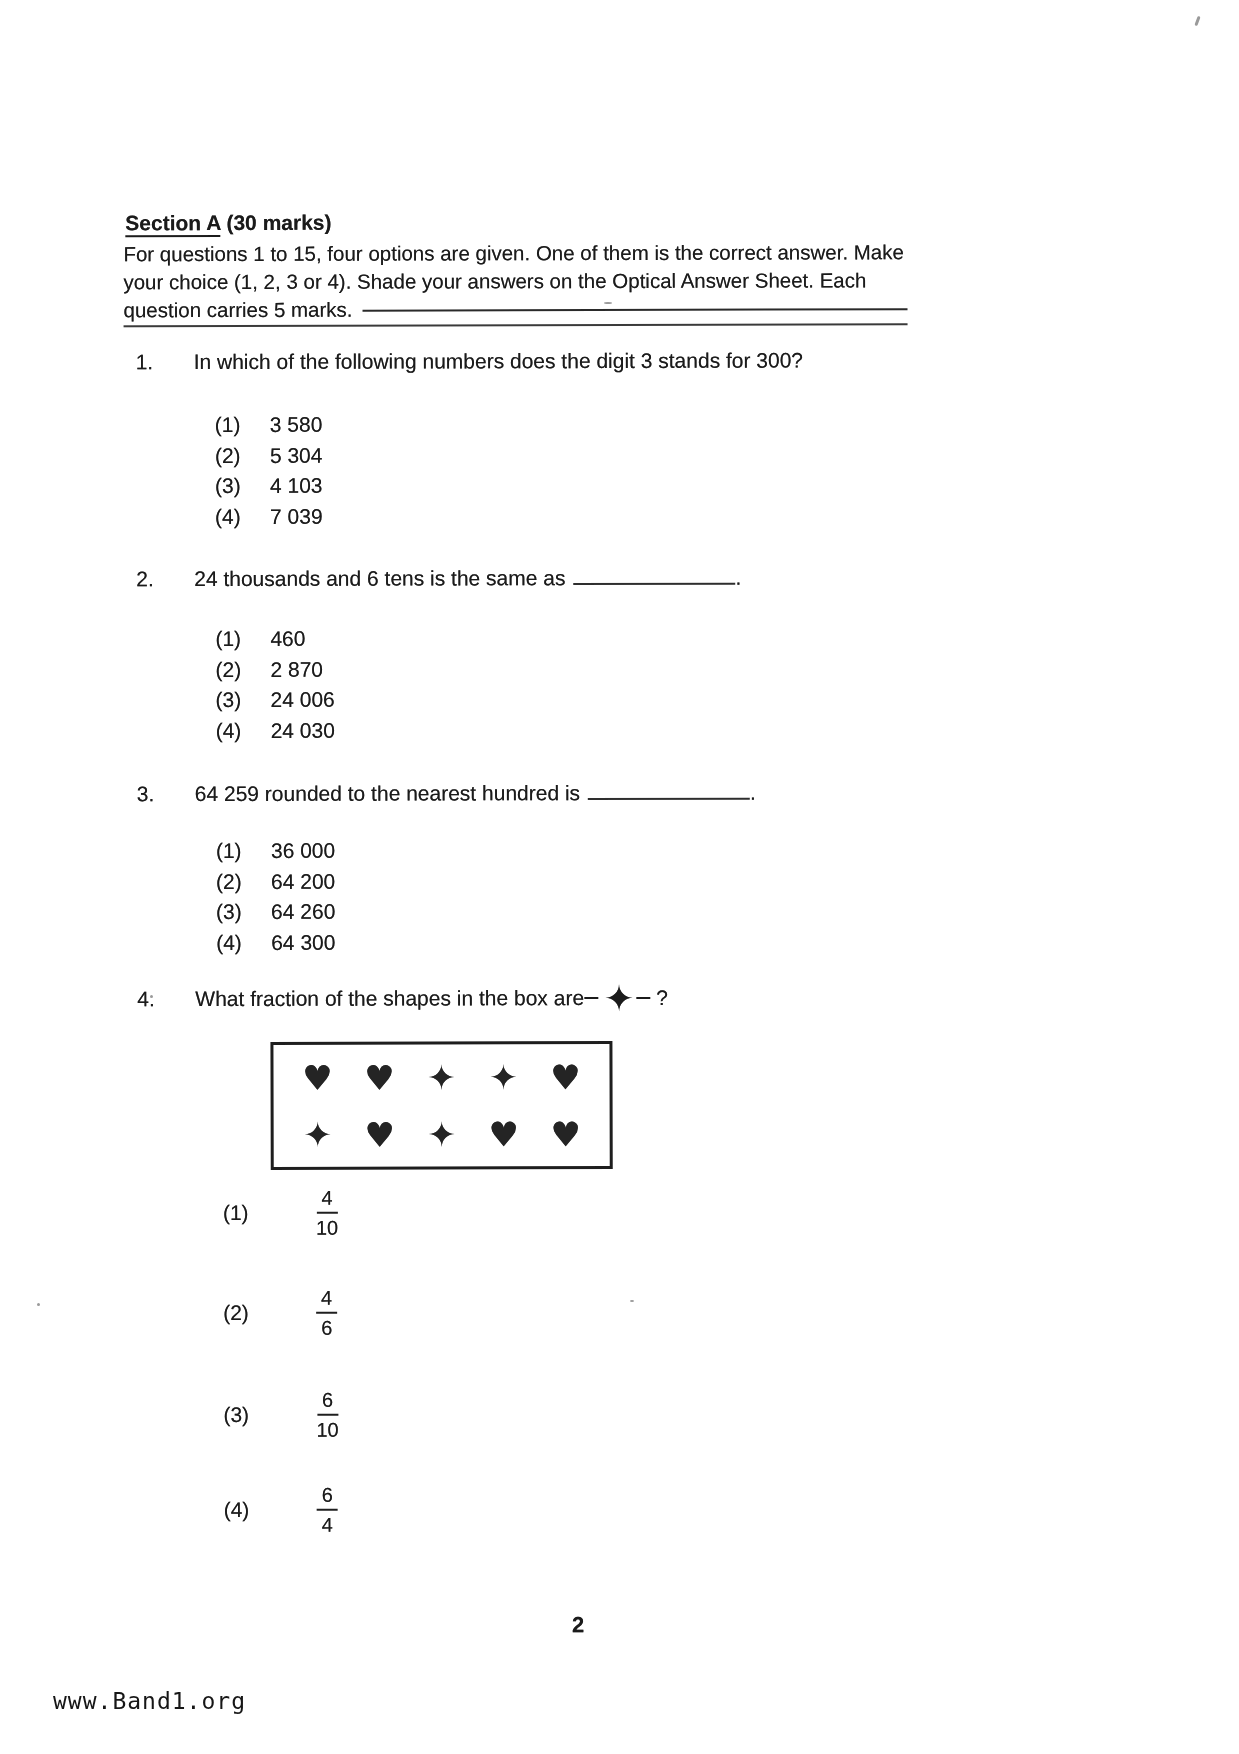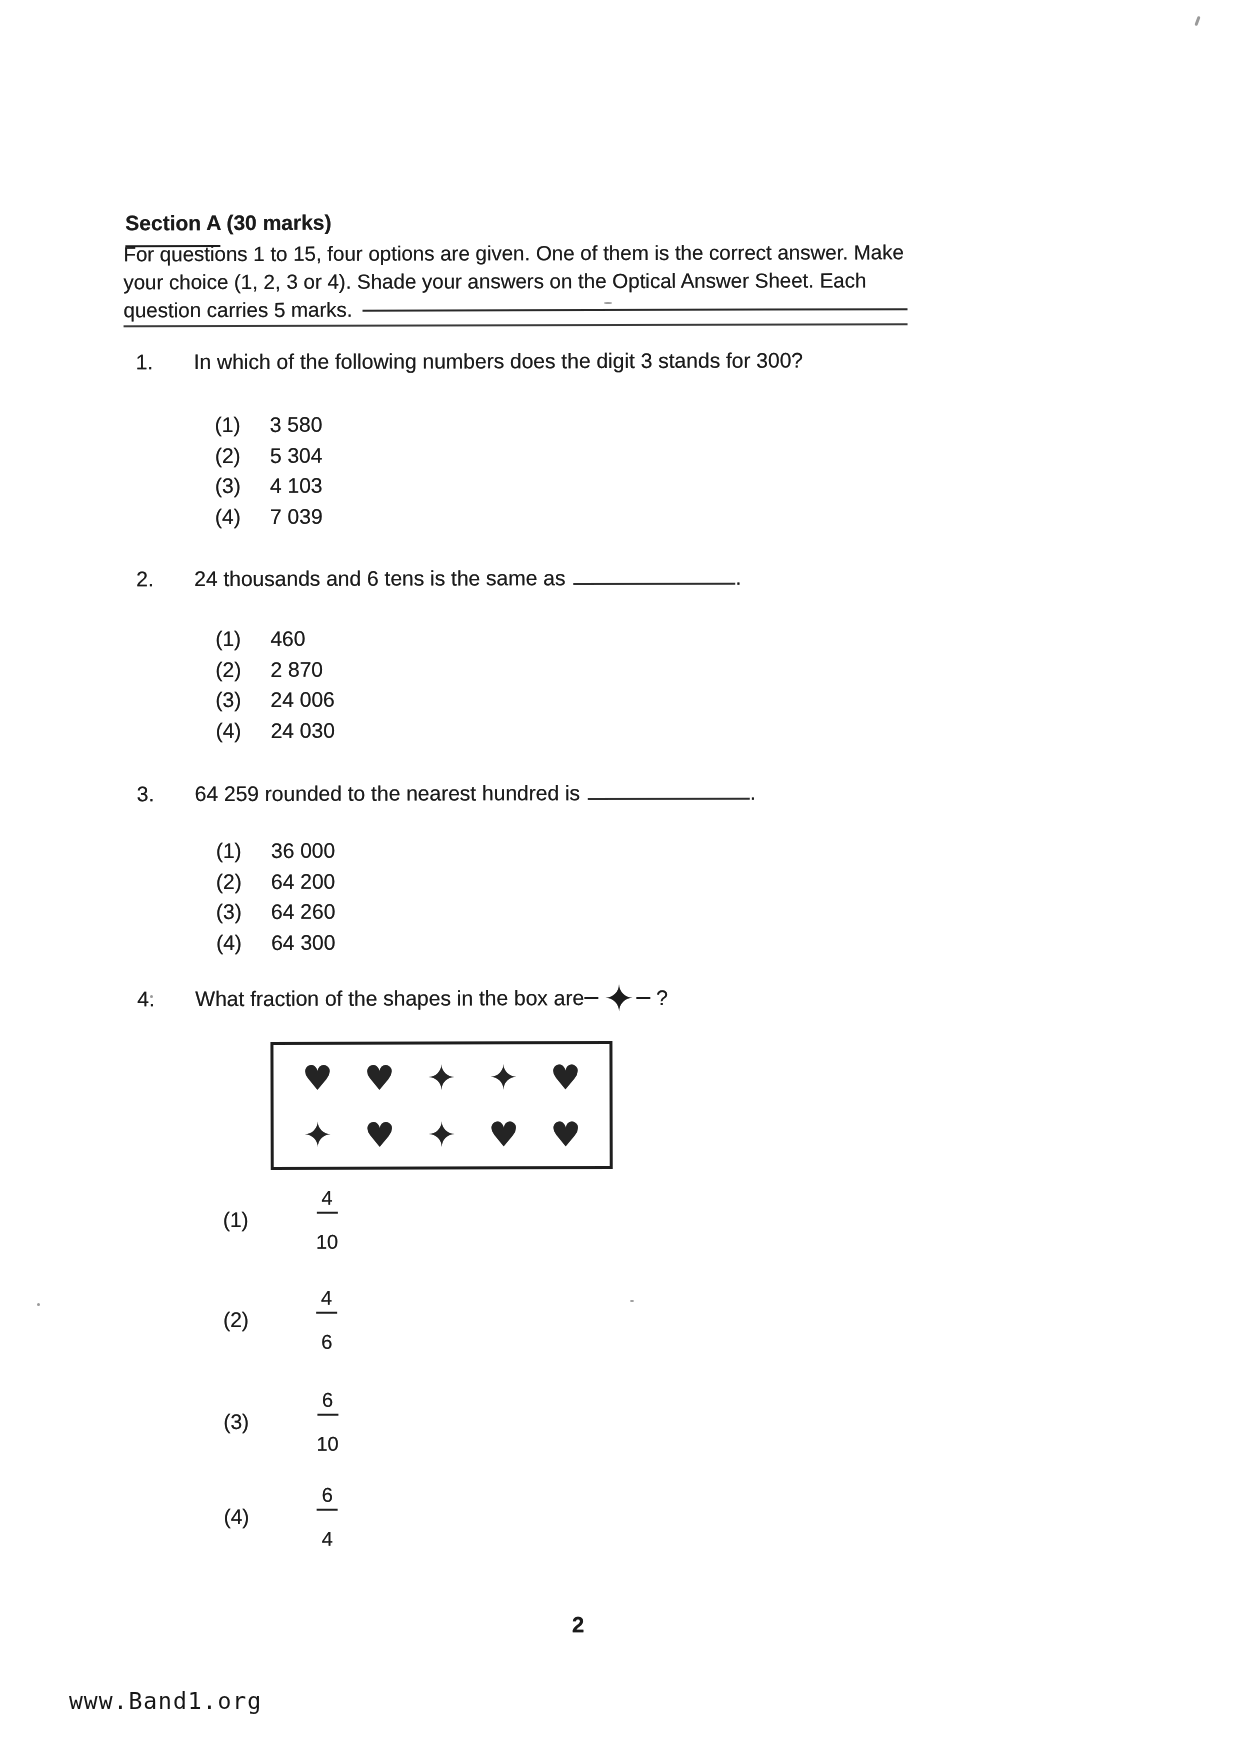--- a/index.html
+++ b/index.html
@@ -22,21 +22,21 @@
     text-shadow: 0 0 0.6px rgba(20,20,20,0.65);
   }
 
   
   .section-header {
     position: absolute;
     left: 127px; top: 210px;
     font-size: 21px;
     font-weight: bold;
   }
-  .section-title { border-bottom: 2px solid #1b1b1b; padding-bottom: 11px; }
+  .section-title { border-bottom: 2px solid #1b1b1b; padding-bottom: 1px; }
   .instructions {
     position: absolute;
     left: 125px; top: 239px;
     width: 784px;
     font-size: 20.5px;
     line-height: 28px;
   }
   .instr-last { display: flex; align-items: baseline; }
   .fill-rule {
     flex: 1;
@@ -128,37 +128,36 @@
   }
   .fraction {
     display: inline-flex;
     flex-direction: column;
     align-items: center;
     margin-left: 38px;
     font-size: 20px;
     line-height: 26px;
   }
   .frac-num { padding: 0 5px 1px; border-bottom: 2.5px solid #1f1f1f; }
-  .frac-den { padding-top: 15px; }
+  .frac-den { padding-top: 1px; }
 
   
   .page-number {
     position: absolute;
     left: 570px; top: 1612px;
     font-size: 22px;
     font-weight: bold;
   }
   .site-footer {
     position: absolute;
     left: 53px; top: 1688px;
     font-family: "DejaVu Sans Mono", monospace;
     font-size: 23px;
     letter-spacing: 1px;
     color: #161616;
-    margin-left: 16px;
   }
 
   
   .speck { position: absolute; background: #9a9a9a; border-radius: 50%; }
 </style>
 </head>
 <body>
 
 <div class="page">
   <div class="scan-layer">

